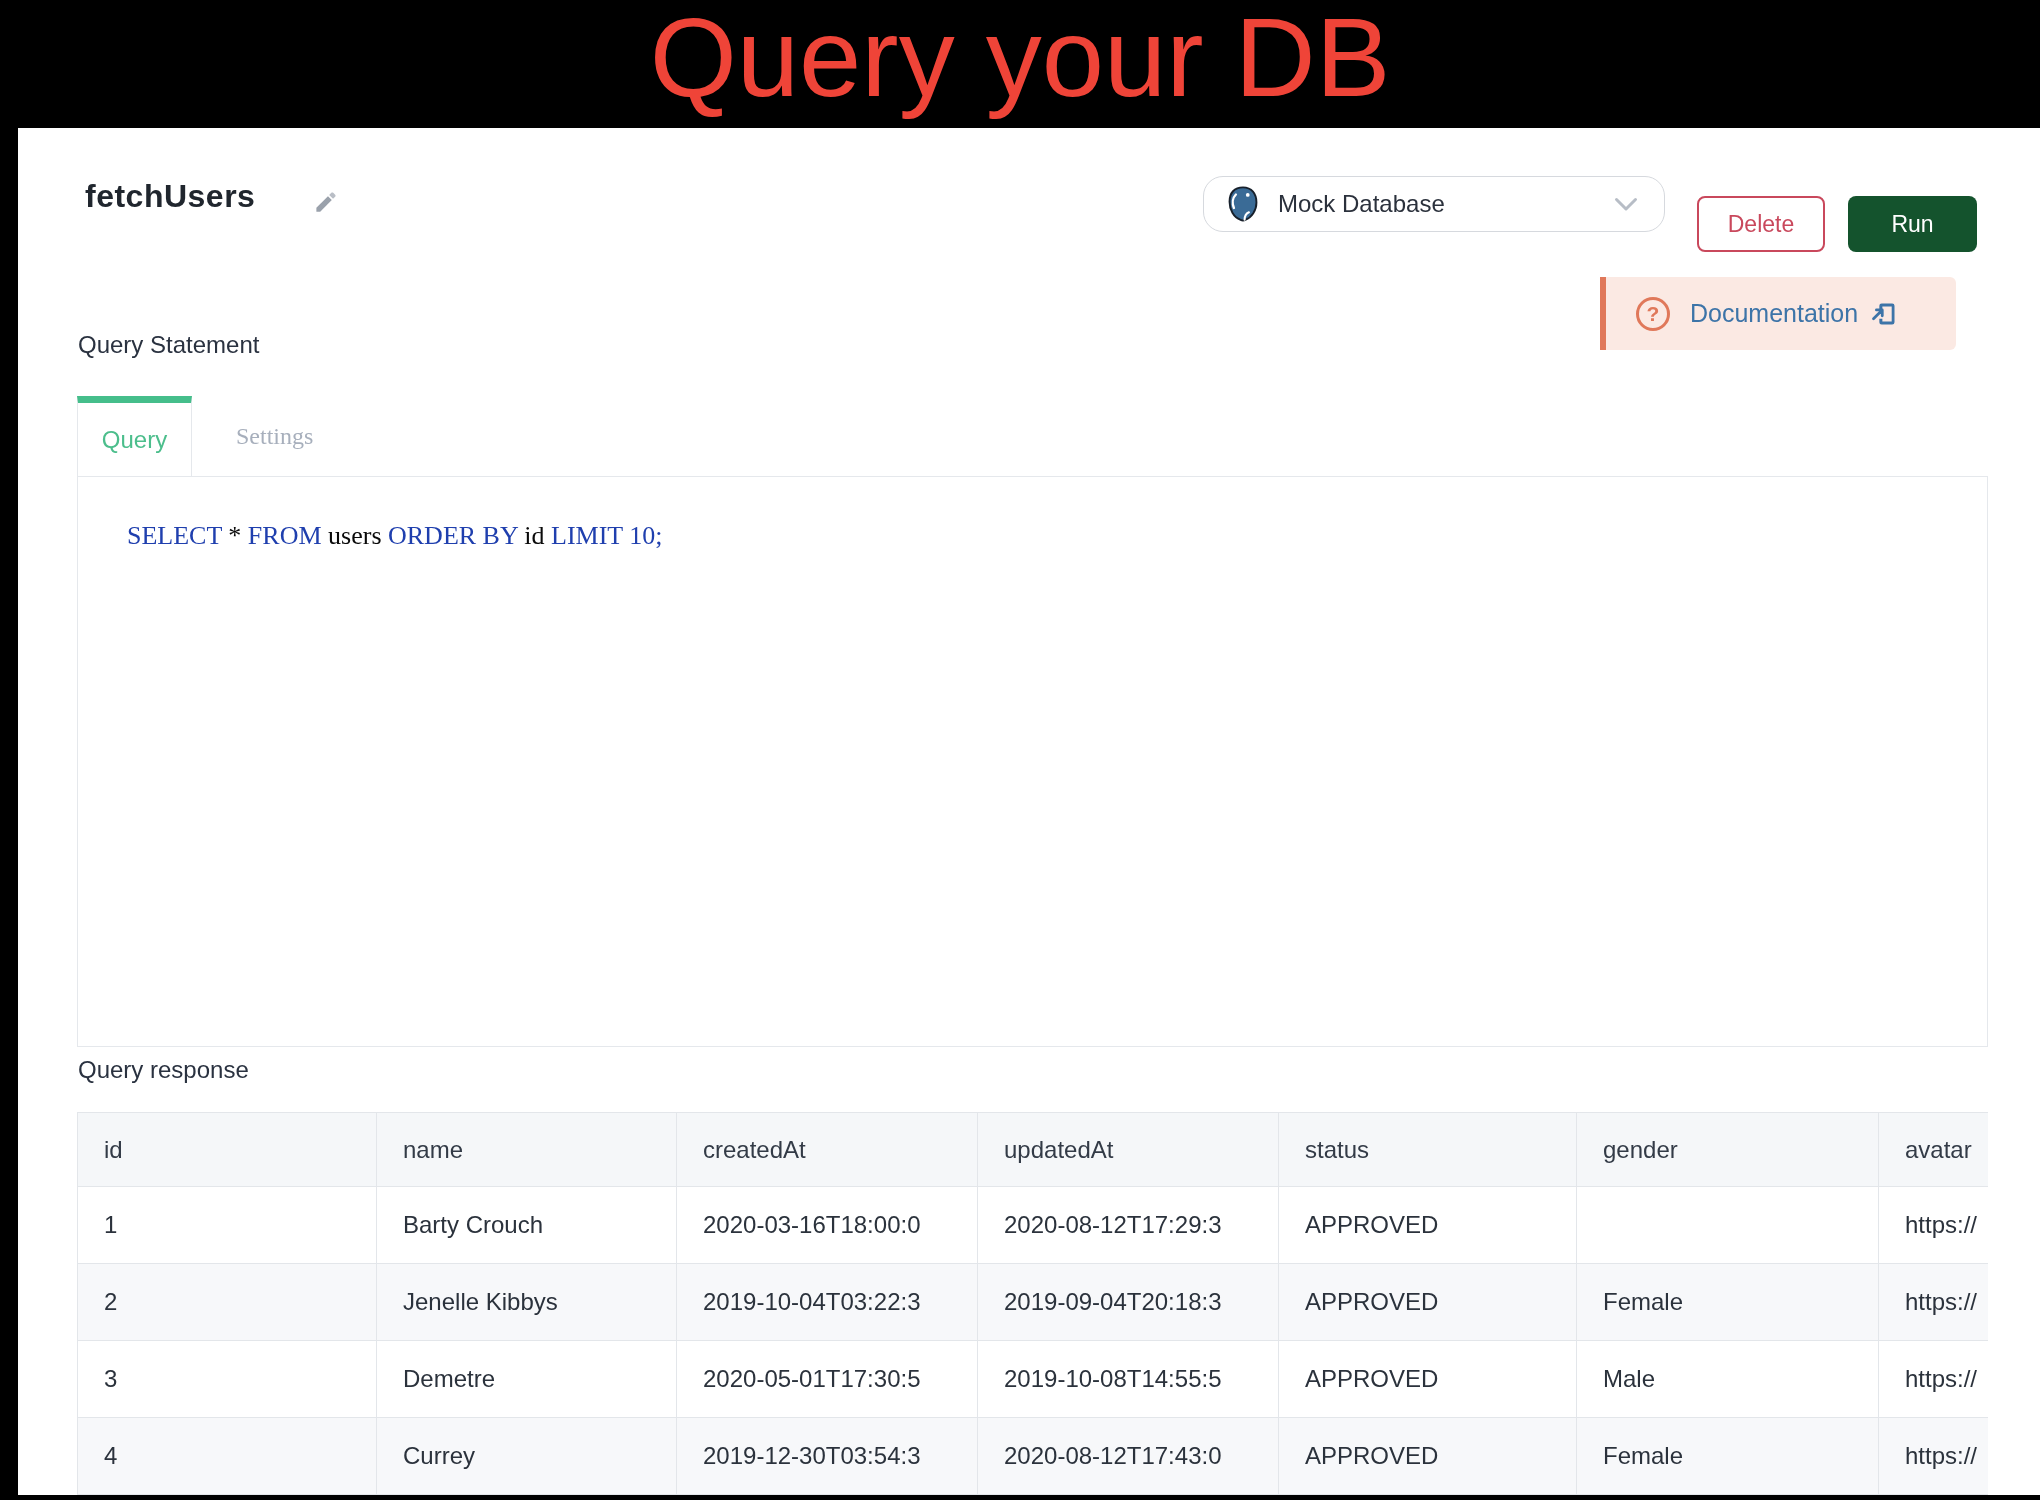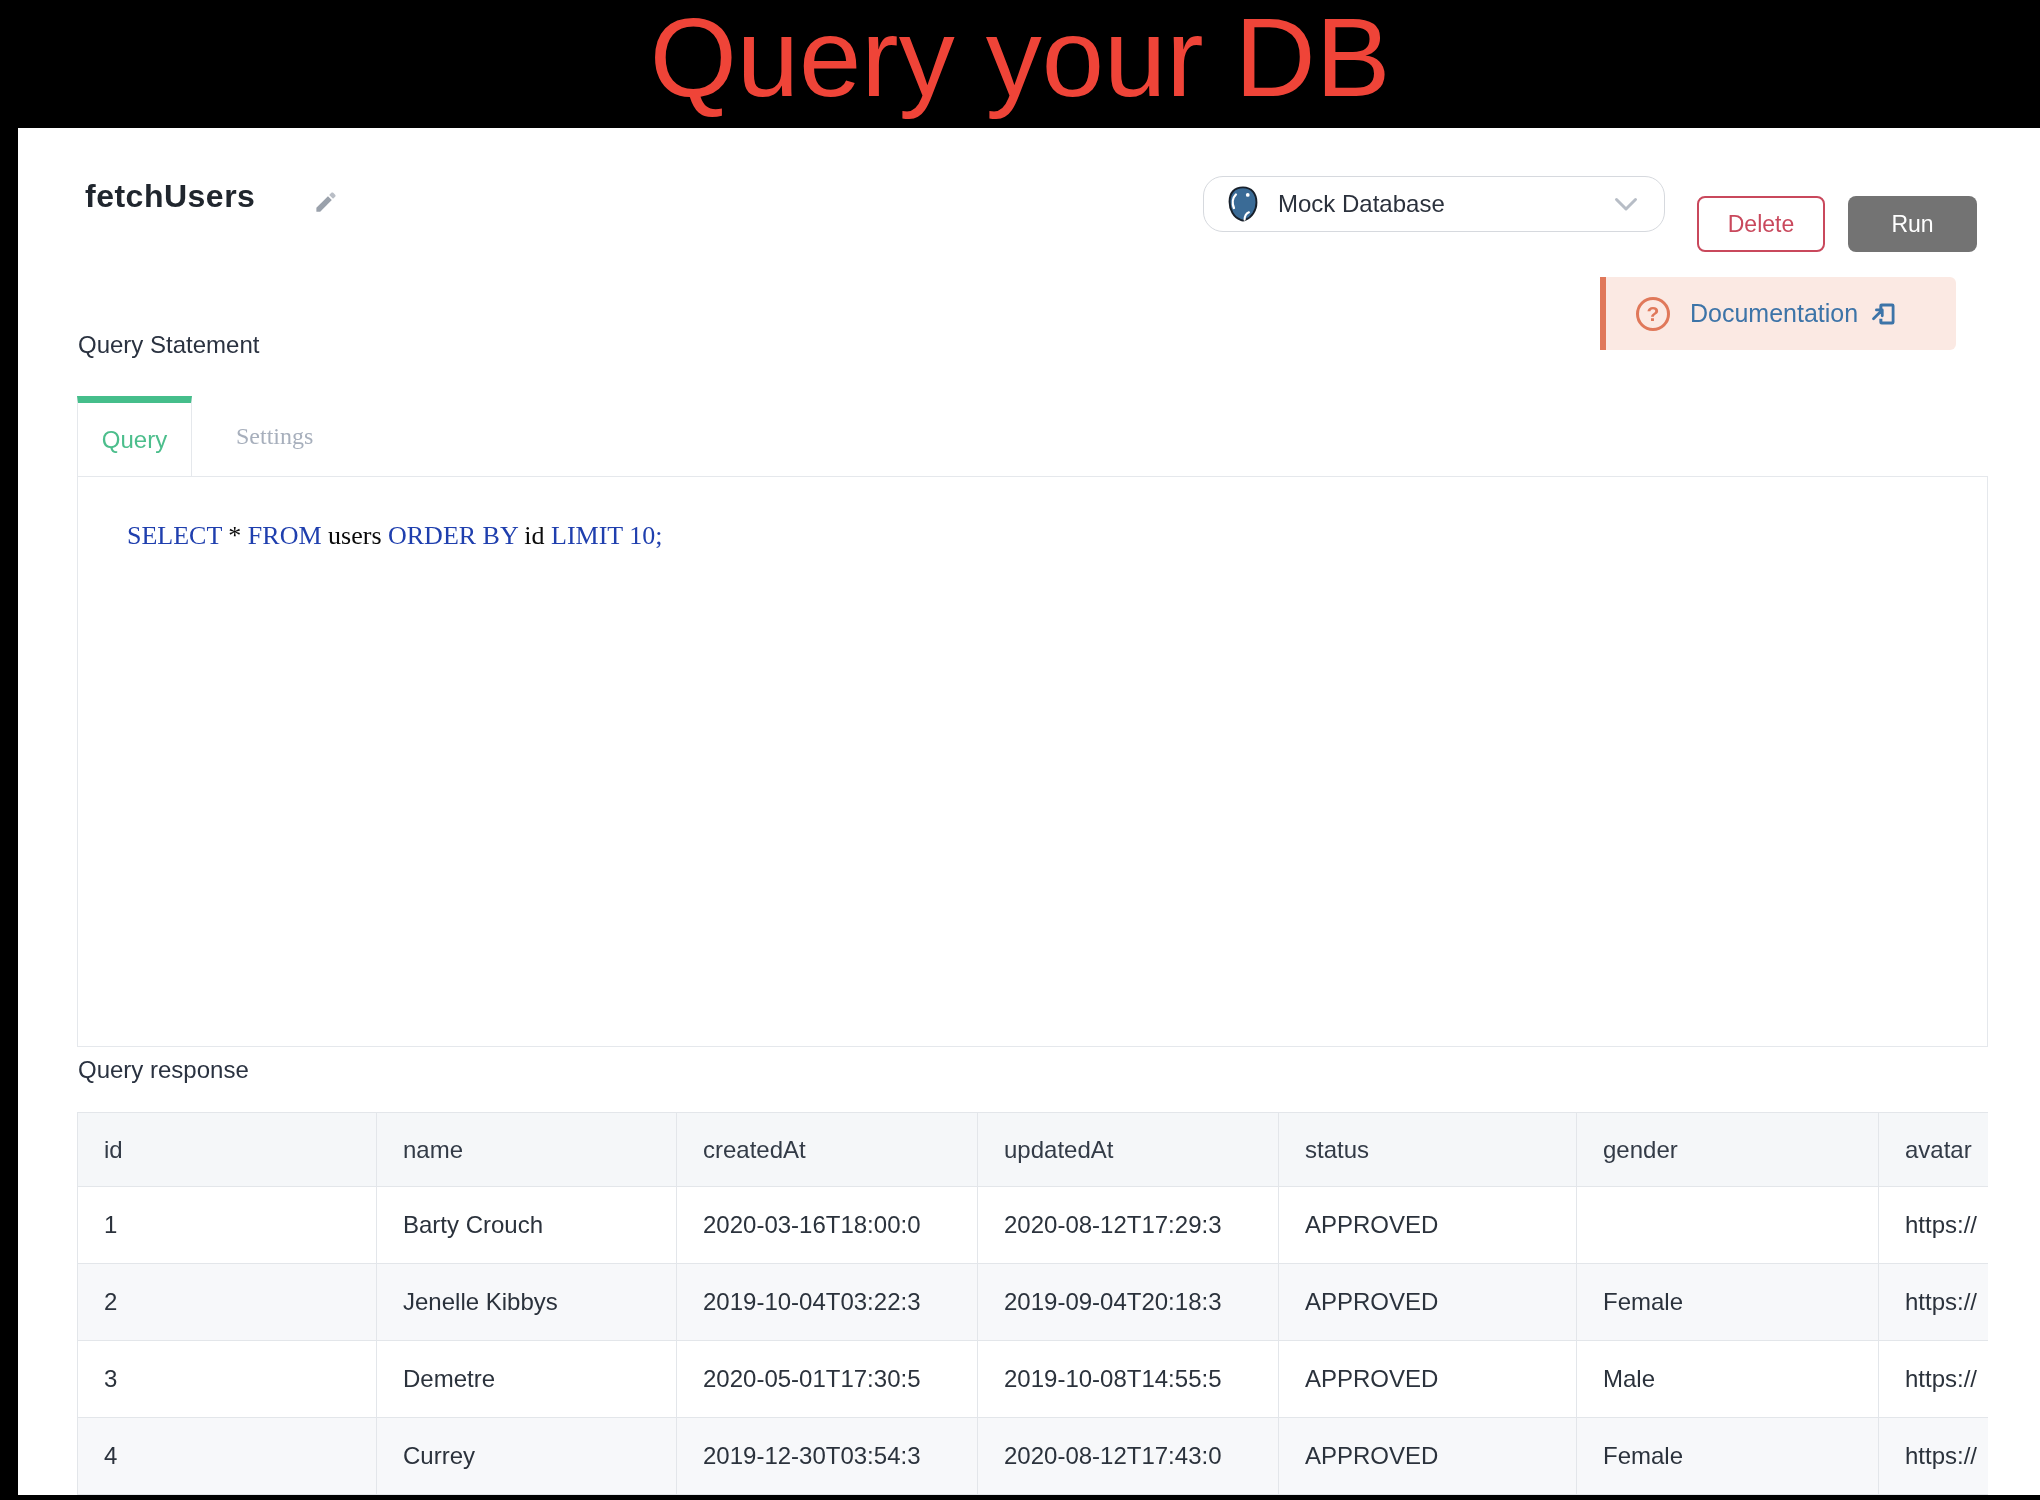--- a/index.html
+++ b/index.html
@@ -14,21 +14,21 @@
   .query-name{font-size:32px;font-weight:700;color:#20262E;letter-spacing:.5px;}
   .pencil{margin-left:58px;display:flex;align-items:center;cursor:pointer;}
 
   .db-select{position:absolute;left:1185px;top:48px;width:462px;height:56px;box-sizing:border-box;
              border:1px solid #D6D9DE;border-radius:20px;background:#fff;display:flex;align-items:center;
              padding:0 26px 0 20px;cursor:pointer;}
   .db-select .label{font-size:24px;color:#2B313C;margin-left:16px;flex:1;}
   .btn{position:absolute;top:48px;height:56px;box-sizing:border-box;border-radius:8px;
        display:flex;align-items:center;justify-content:center;font-size:23px;cursor:pointer;margin-top:20px;}
   .btn-delete{left:1679px;width:128px;background:#fff;border:2px solid #C9485C;color:#C9485C;}
-  .btn-run{left:1830px;width:129px;background:#737373;border:none;color:#fff;}
+  .btn-run{left:1830px;width:129px;background:#14532d;border:none;color:#fff;}
 
   
   .doc-banner{position:absolute;left:1582px;top:149px;width:356px;height:73px;box-sizing:border-box;
               background:#FBE9E3;border-left:6px solid #E0785A;border-radius:0 6px 6px 0;
               display:flex;align-items:center;padding-left:30px;cursor:pointer;}
   .q-icon{width:34px;height:34px;border:3px solid #E0785A;border-radius:50%;box-sizing:border-box;
           display:flex;align-items:center;justify-content:center;color:#E0785A;
           font-size:21px;font-weight:700;}
   .doc-label{color:#3D74A8;font-size:25px;margin:0 12px 0 20px;}
 

